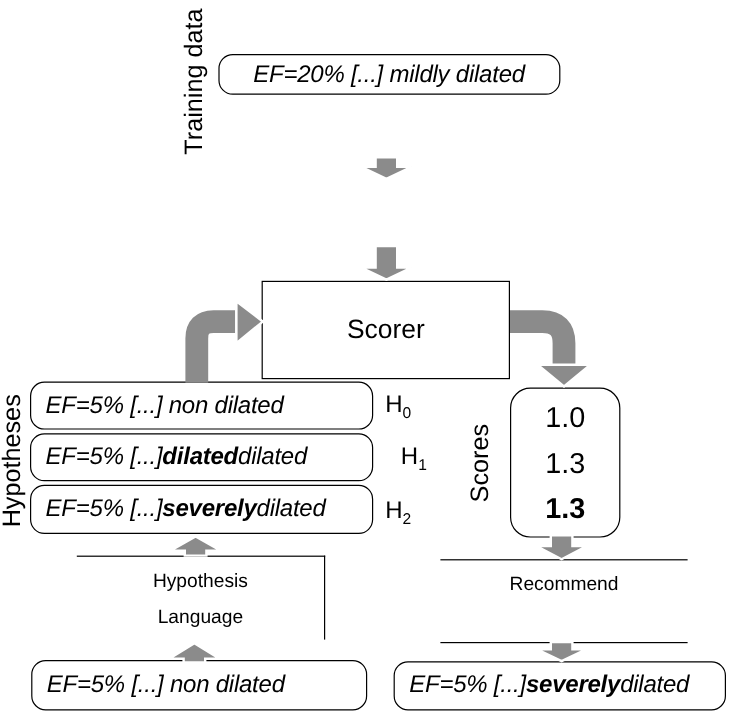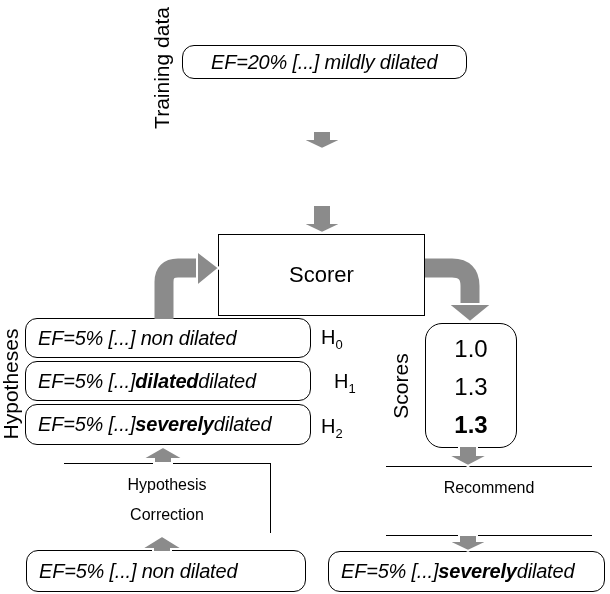--- a/index.html
+++ b/index.html
@@ -95,24 +95,24 @@
 
   <div class="vlabel" style="left:401px; top:386px;">Scores</div>
   <div class="scorebox" style="left:425px; top:323px; width:92px; height:125px;">
     <div>1.0</div>
     <div>1.3</div>
     <div class="b">1.3</div>
   </div>
 
   <div class="openbox gen" style="left:64px; top:463px; width:207px; height:70px;">
     <div>Hypothesis</div>
-    <div>Correction</div>
+    <div>Language</div>
   </div>
 
-  <div class="openbox rec" style="left:386px; top:466px; width:206px; height:70px;">
+  <div class="openbox rec" style="left:367px; top:466px; width:206px; height:70px;">
     <div>Recommend</div>
   </div>
 
   <div class="rbox" style="left:26px; top:550px; width:280px; height:42px;">
     <span>EF=5% [...] non dilated</span>
   </div>
 
   <div class="rbox" style="left:328px; top:551px; width:277px; height:41px;">
     <span>EF=5% [...] </span>
       <span class="b">severely</span>

